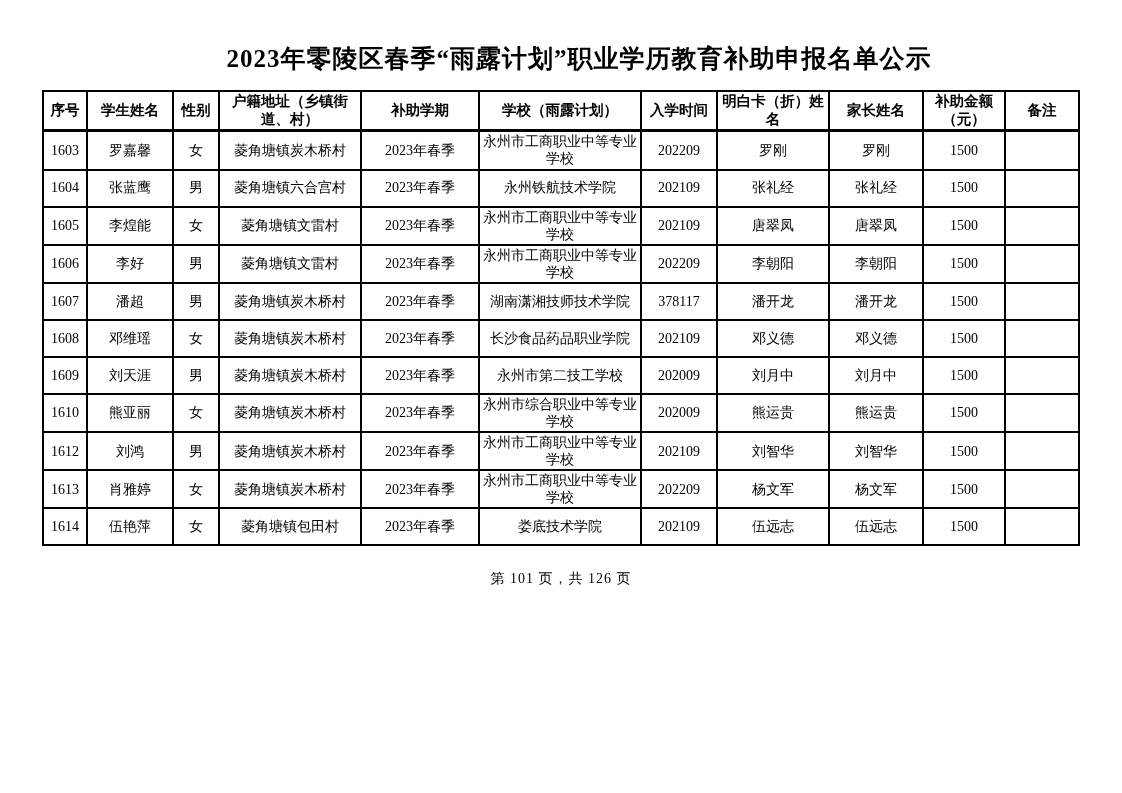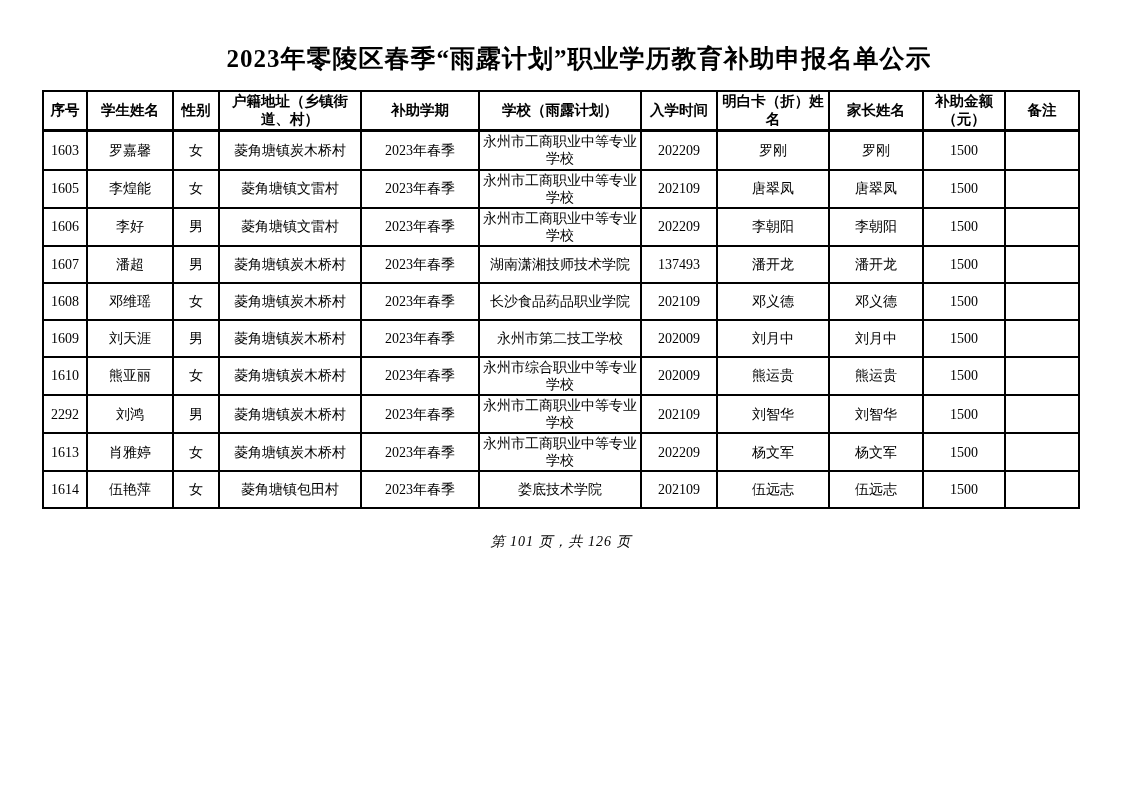--- a/index.html
+++ b/index.html
@@ -55,21 +55,20 @@
   }
   table.roster td {
     font-size: 14px;
     height: 33px;
   }
   .doc-footer {
     text-align: center;
     font-size: 14px;
     margin-top: 24px;
     letter-spacing: 1px;
-    font-style: italic;
   }
 </style>
 </head>
 <body>
 
 <div class="doc-page">
 
   <h1 class="doc-title">2023年零陵区春季“雨露计划”职业学历教育补助申报名单公示</h1>
 
   <table class="roster">
@@ -109,20 +108,33 @@
           <td>菱角塘镇炭木桥村</td>
           <td>2023年春季</td>
           <td>永州市工商职业中等专业学校</td>
           <td>202209</td>
           <td>罗刚</td>
           <td>罗刚</td>
           <td>1500</td>
           <td></td>
         </tr>
         <tr>
+          <td>1604</td>
+          <td>张蓝鹰</td>
+          <td>男</td>
+          <td>菱角塘镇六合宫村</td>
+          <td>2023年春季</td>
+          <td>永州铁航技术学院</td>
+          <td>202109</td>
+          <td>张礼经</td>
+          <td>张礼经</td>
+          <td>1500</td>
+          <td></td>
+        </tr>
+        <tr>
           <td>1605</td>
           <td>李煌能</td>
           <td>女</td>
           <td>菱角塘镇文雷村</td>
           <td>2023年春季</td>
           <td>永州市工商职业中等专业学校</td>
           <td>202109</td>
           <td>唐翠凤</td>
           <td>唐翠凤</td>
           <td>1500</td>
@@ -141,21 +153,21 @@
           <td>1500</td>
           <td></td>
         </tr>
         <tr>
           <td>1607</td>
           <td>潘超</td>
           <td>男</td>
           <td>菱角塘镇炭木桥村</td>
           <td>2023年春季</td>
           <td>湖南潇湘技师技术学院</td>
-          <td>137493</td>
+          <td>378117</td>
           <td>潘开龙</td>
           <td>潘开龙</td>
           <td>1500</td>
           <td></td>
         </tr>
         <tr>
           <td>1608</td>
           <td>邓维瑶</td>
           <td>女</td>
           <td>菱角塘镇炭木桥村</td>
@@ -187,21 +199,21 @@
           <td>菱角塘镇炭木桥村</td>
           <td>2023年春季</td>
           <td>永州市综合职业中等专业学校</td>
           <td>202009</td>
           <td>熊运贵</td>
           <td>熊运贵</td>
           <td>1500</td>
           <td></td>
         </tr>
         <tr>
-          <td>2292</td>
+          <td>1612</td>
           <td>刘鸿</td>
           <td>男</td>
           <td>菱角塘镇炭木桥村</td>
           <td>2023年春季</td>
           <td>永州市工商职业中等专业学校</td>
           <td>202109</td>
           <td>刘智华</td>
           <td>刘智华</td>
           <td>1500</td>
           <td></td>

